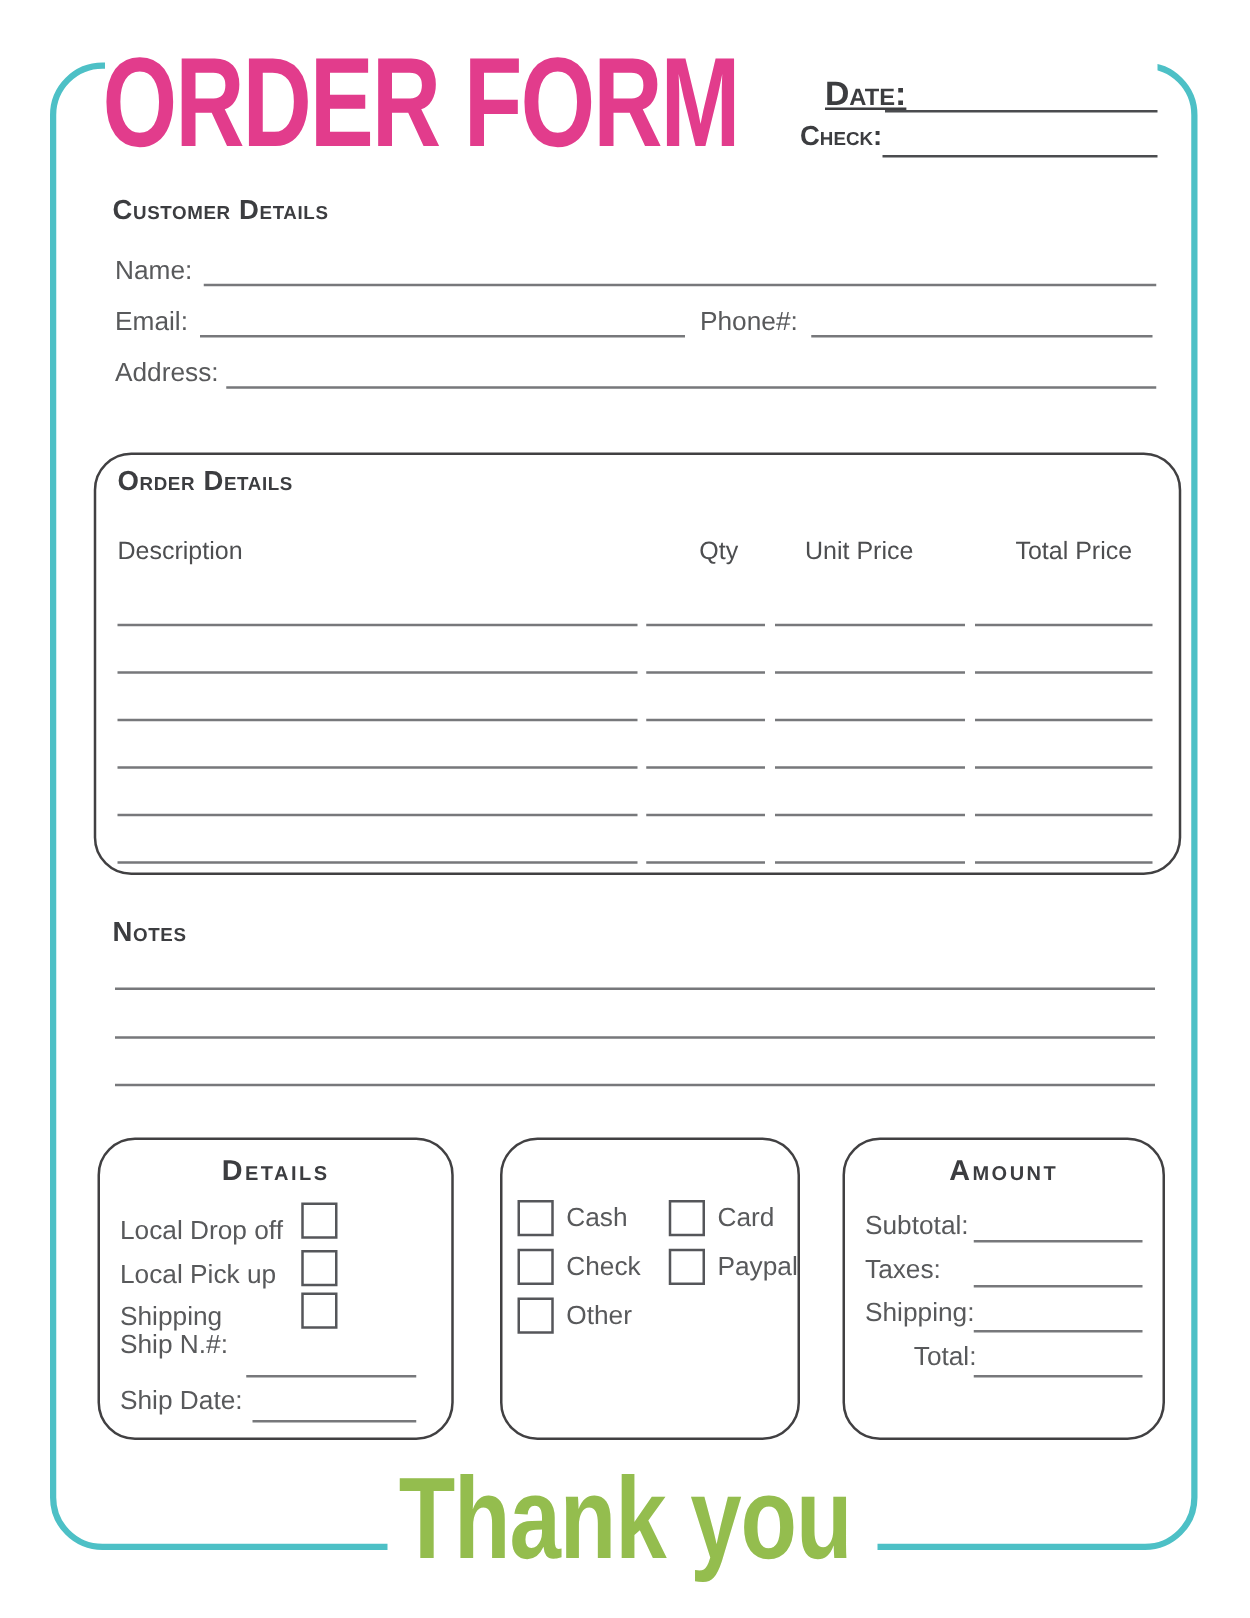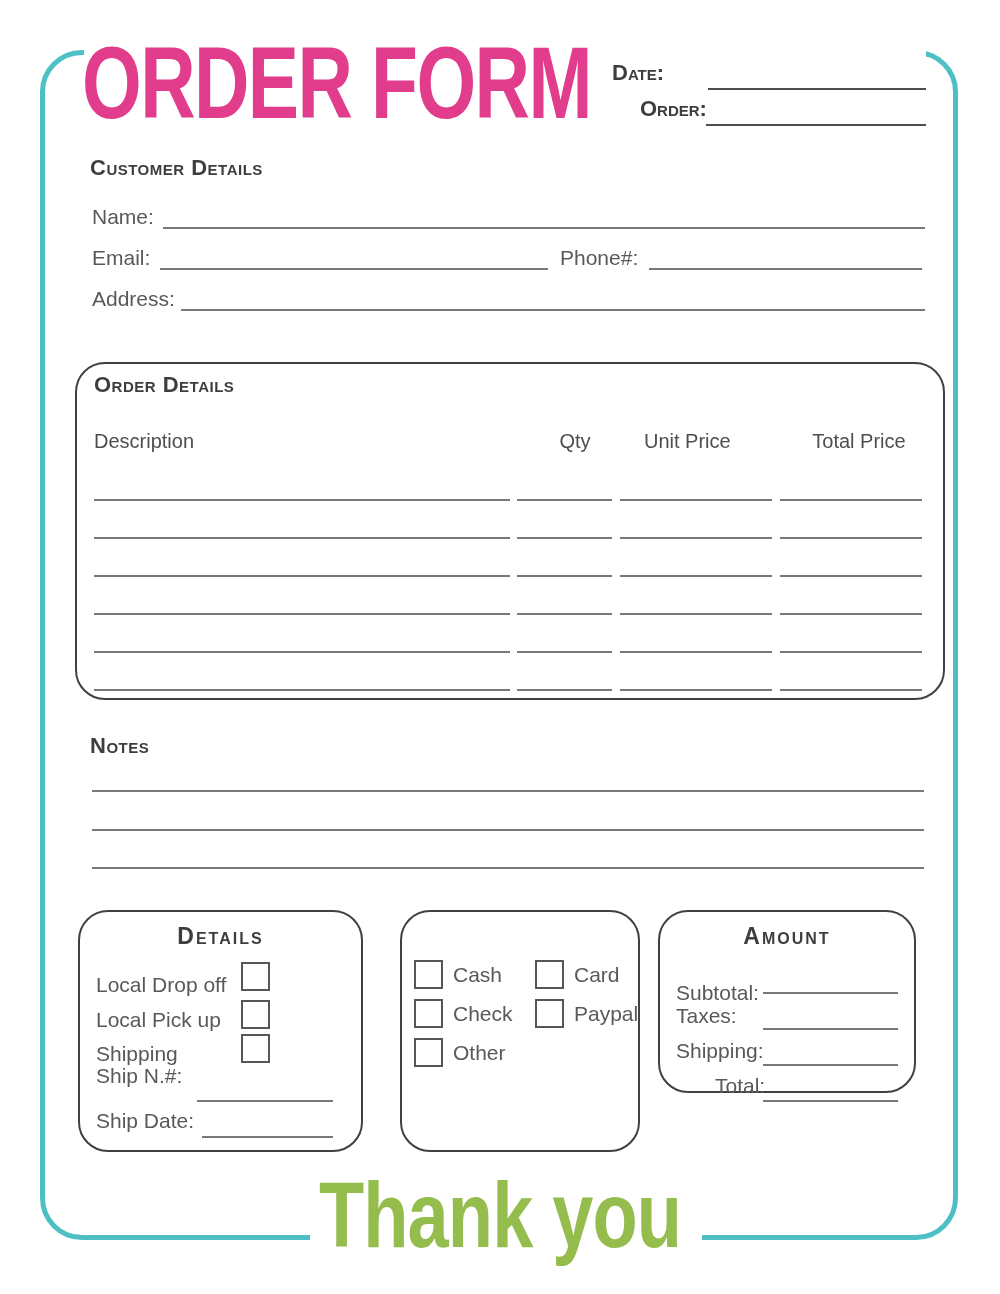--- a/index.html
+++ b/index.html
@@ -43,23 +43,23 @@
 
 <div class="page">
 
   <div class="frame"></div>
   <div class="mask mask-top"></div>
   <div class="mask mask-bottom"></div>
 
   <div class="abs" style="left:82px;top:32px;">
     <span class="title">ORDER FORM</span>
   </div>
-  <div class="abs sc" style="left:612px;top:60px;font-size:22px;">Date:</div>
+  <div class="abs sc" style="left:660px;top:60px;font-size:27px;text-decoration:underline;">Date:</div>
   <div class="abs dline" style="left:708px;top:88px;width:218px;"></div>
-  <div class="abs sc" style="left:640px;top:96px;font-size:22px;">Order:</div>
+  <div class="abs sc" style="left:640px;top:96px;font-size:22px;">Check:</div>
   <div class="abs dline" style="left:706px;top:124px;width:220px;"></div>
 
   <div class="abs sc h-section" style="left:90px;top:155px;">Customer Details</div>
 
   <div class="abs label" style="left:92px;top:205px;">Name:</div>
   <div class="abs uline" style="left:163px;top:227px;width:762px;"></div>
 
   <div class="abs label" style="left:92px;top:246px;">Email:</div>
   <div class="abs uline" style="left:160px;top:268px;width:388px;"></div>
   <div class="abs label" style="left:560px;top:246px;">Phone#:</div>
@@ -155,24 +155,24 @@
     <div class="prow" style="left:133px;top:87px;">
       <div class="checkbox pcb"></div>
       <span class="label">Paypal</span>
     </div>
     <div class="prow" style="left:12px;top:126px;">
       <div class="checkbox pcb"></div>
       <span class="label">Other</span>
     </div>
   </div>
 
-  <div class="box" style="left:658px;top:910px;width:258px;height:183px;">
+  <div class="box" style="left:674px;top:910px;width:258px;height:242px;">
     <div class="abs sc h-box" style="left:0;top:11px;">Amount</div>
 
-    <div class="abs label" style="left:16px;top:57px;margin-top:12px;">Subtotal:</div>
+    <div class="abs label" style="left:16px;top:57px;">Subtotal:</div>
     <div class="abs uline" style="left:103px;top:80px;width:135px;"></div>
 
     <div class="abs label" style="left:16px;top:92px;">Taxes:</div>
     <div class="abs uline" style="left:103px;top:116px;width:135px;"></div>
 
     <div class="abs label" style="left:16px;top:127px;">Shipping:</div>
     <div class="abs uline" style="left:103px;top:152px;width:135px;"></div>
 
     <div class="abs label" style="left:16px;top:162px;margin-left:39px;">Total:</div>
     <div class="abs uline" style="left:103px;top:188px;width:135px;"></div>

